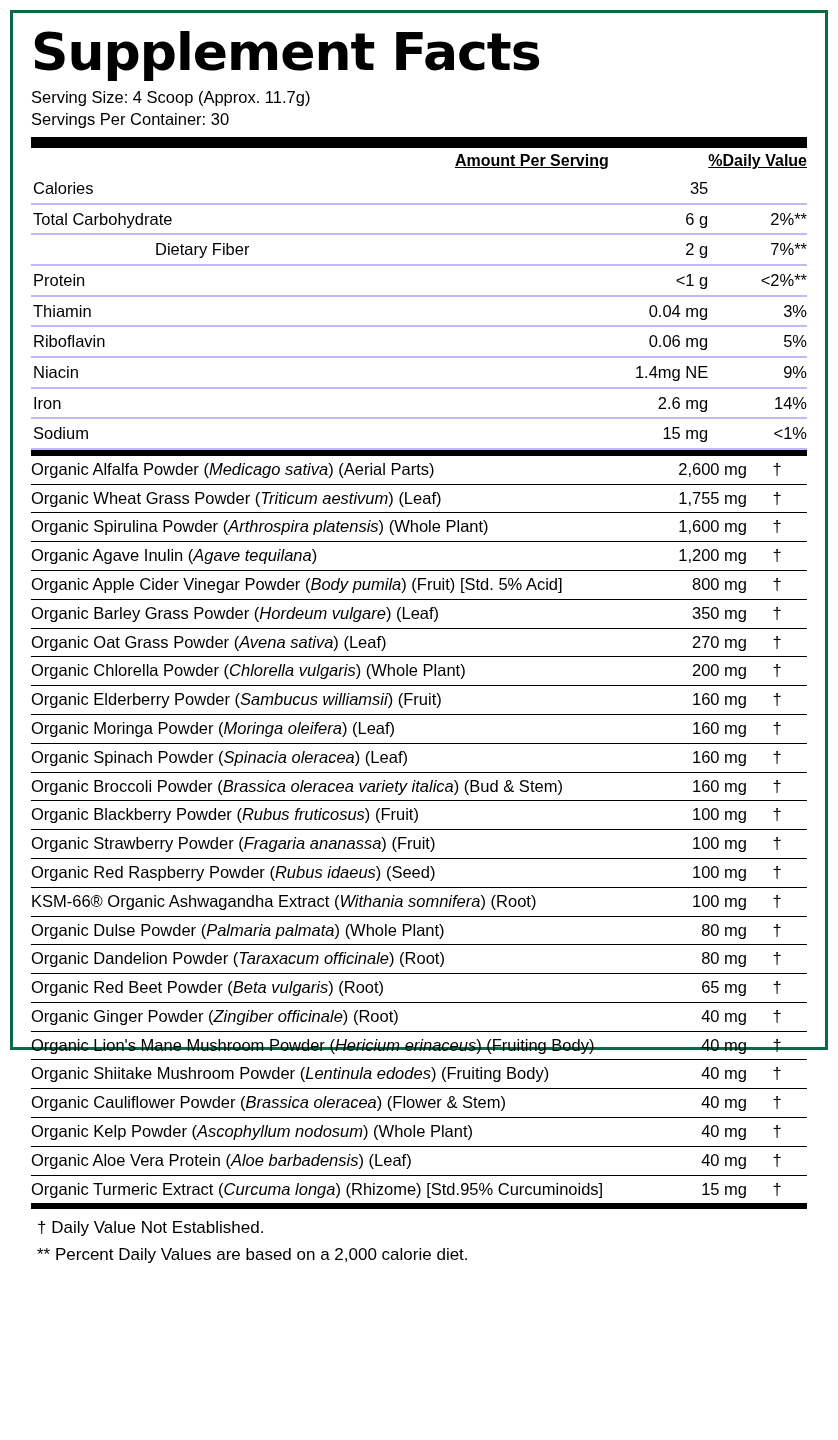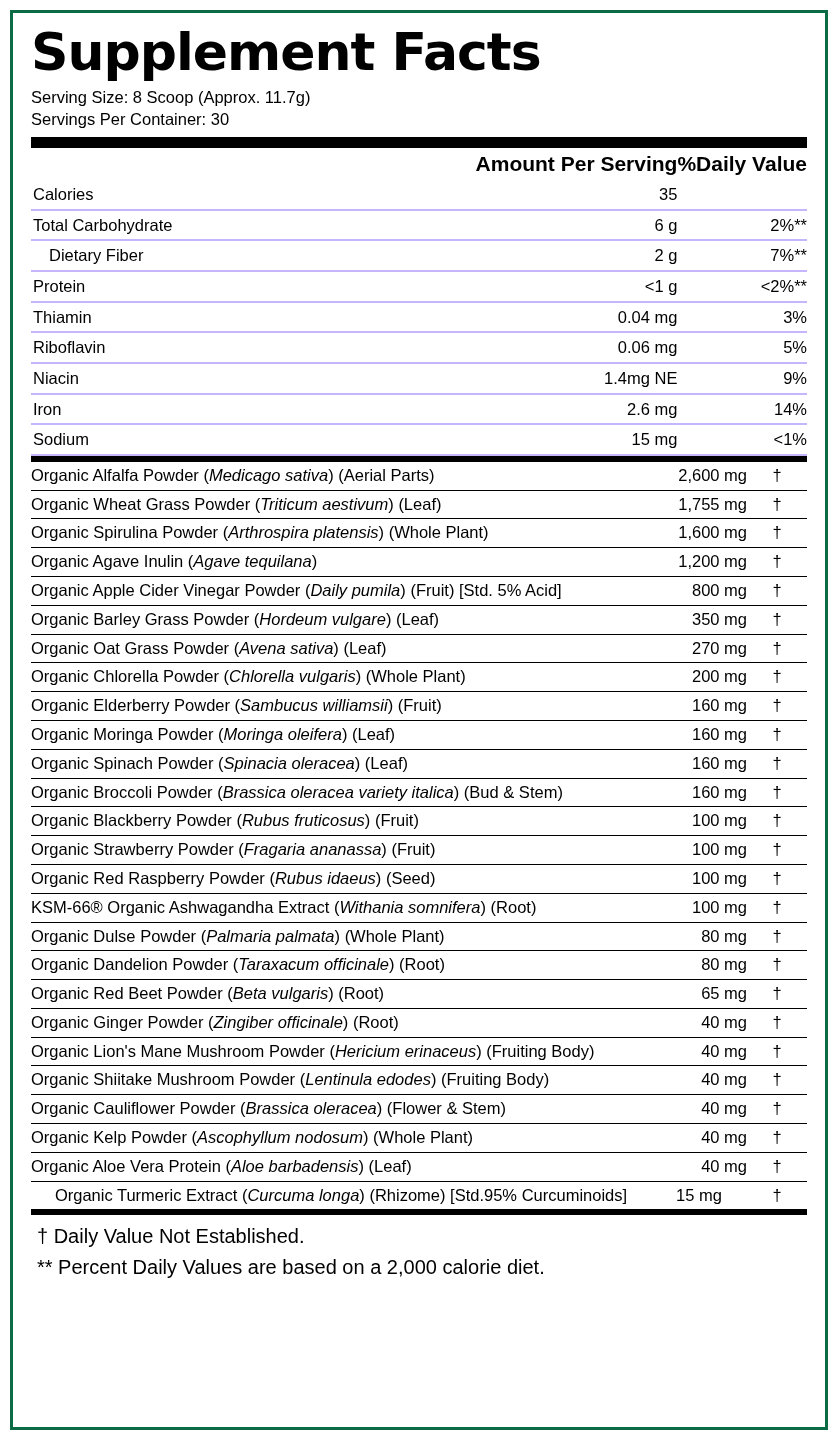--- a/index.html
+++ b/index.html
@@ -15,21 +15,21 @@
     color: #000000;
   }
   .panel {
     width: 838px;
     height: 1440px;
     padding: 10px 10px;
     background: #ffffff;
   }
   .border-box {
     width: 818px;
-    height: 1420px;
+    height: 1040px;
     border: 3px solid #0b6b44;
     background: #ffffff;
     padding: 12px 18px 8px 18px;
   }
   .title {
     font-size: 52px;
     font-weight: bold;
     letter-spacing: -1px;
     line-height: 1.05;
     margin: 0 0 6px 0;
@@ -54,62 +54,63 @@
     width: 100%;
     border-collapse: collapse;
     font-size: 16.5px;
   }
   table.facts td, table.facts th {
     padding: 4px 0 4px 0;
     vertical-align: bottom;
   }
   .hdr-row th {
     font-weight: bold;
-    text-align: right;
+    text-align: center;
     padding-bottom: 3px;
     padding-top: 2px;
-    font-size: 21px;
+    font-size: 16px;
+    text-decoration: underline;
   }
   .col-name { text-align: left; }
   .col-amt  { text-align: right; white-space: nowrap; padding-left: 8px; }
   .col-dv   { text-align: right; white-space: nowrap; width: 92px; padding-left: 10px;}
   .nut-row td {
     border-bottom: 2px solid #c4b5fd;
     padding: 3px 0 3px 0;
     line-height: 1.25;
   }
   .nut-row td.col-name { padding-left: 2px; }
-  .indent { padding-left: 18px !important; }
+  .indent { padding-left: 18px !important; text-align: center; }
   .ing-row td {
     border-bottom: 1px solid #000000;
     padding: 3.5px 0 3.5px 0;
     line-height: 1.2;
     font-size: 16.5px;
   }
   .ing-row td.col-name { padding-left: 0px; }
   .ing-row td.col-dv { text-align: center; width: 60px; }
   .ing-row td.col-amt { width: 96px; }
-  .ing-row:last-child td { border-bottom: none; text-align: center; }
+  .ing-row:last-child td { border-bottom: none; }
   .latin { font-style: italic; }
   .footnotes {
-    font-size: 20px;
+    font-size: 17px;
     line-height: 1.45;
     padding: 5px 0 0 6px;
   }
   .footnotes div { margin: 2px 0; }
 </style>
 </head>
 <body>
 
 <div class="panel">
   <div class="border-box">
 
     <h1 class="title">Supplement Facts</h1>
 
-    <div class="serving-line">Serving Size: 8 Scoop (Approx. 11.7g)</div>
+    <div class="serving-line">Serving Size: 4 Scoop (Approx. 11.7g)</div>
     <div class="serving-line">Servings Per Container: 30</div>
 
     <div class="rule-thick"></div>
 
     <table class="facts">
       <thead>
         <tr class="hdr-row">
           <th class="col-name"></th>
           <th class="col-amt">Amount Per Serving</th>
           <th class="col-dv">%Daily Value</th>
@@ -182,21 +183,21 @@
             <td class="col-name"><span>Organic Spirulina Powder (</span><span class="latin">Arthrospira platensis</span><span>) (Whole Plant)</span></td>
             <td class="col-amt">1,600 mg</td>
             <td class="col-dv">†</td>
           </tr>
           <tr class="ing-row">
             <td class="col-name"><span>Organic Agave Inulin (</span><span class="latin">Agave tequilana</span><span>)</span></td>
             <td class="col-amt">1,200 mg</td>
             <td class="col-dv">†</td>
           </tr>
           <tr class="ing-row">
-            <td class="col-name"><span>Organic Apple Cider Vinegar Powder (</span><span class="latin">Daily pumila</span><span>) (Fruit) [Std. 5% Acid]</span></td>
+            <td class="col-name"><span>Organic Apple Cider Vinegar Powder (</span><span class="latin">Body pumila</span><span>) (Fruit) [Std. 5% Acid]</span></td>
             <td class="col-amt">800 mg</td>
             <td class="col-dv">†</td>
           </tr>
           <tr class="ing-row">
             <td class="col-name"><span>Organic Barley Grass Powder (</span><span class="latin">Hordeum vulgare</span><span>) (Leaf)</span></td>
             <td class="col-amt">350 mg</td>
             <td class="col-dv">†</td>
           </tr>
           <tr class="ing-row">
             <td class="col-name"><span>Organic Oat Grass Powder (</span><span class="latin">Avena sativa</span><span>) (Leaf)</span></td>

